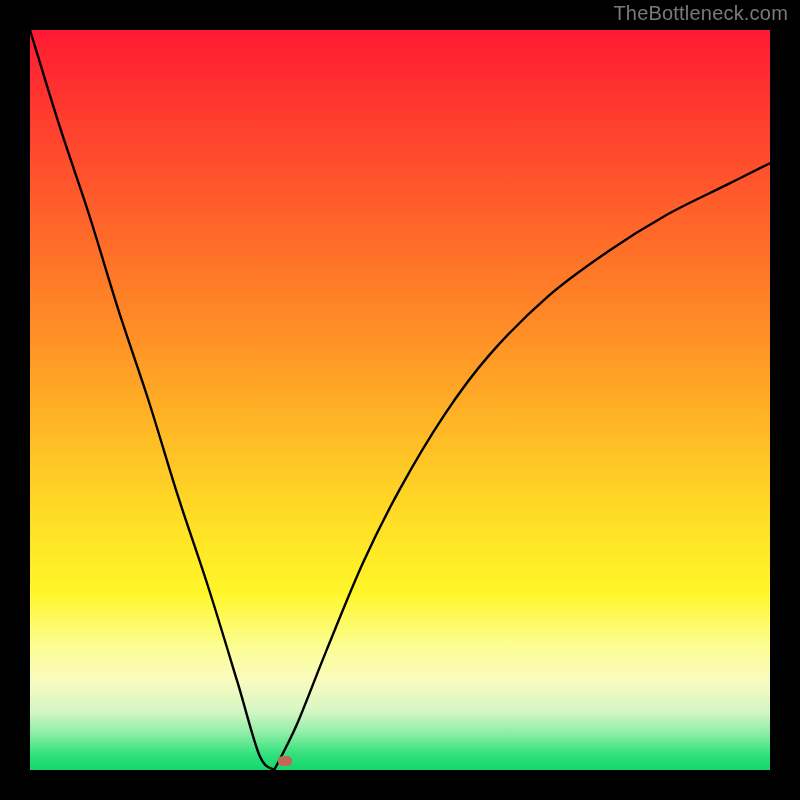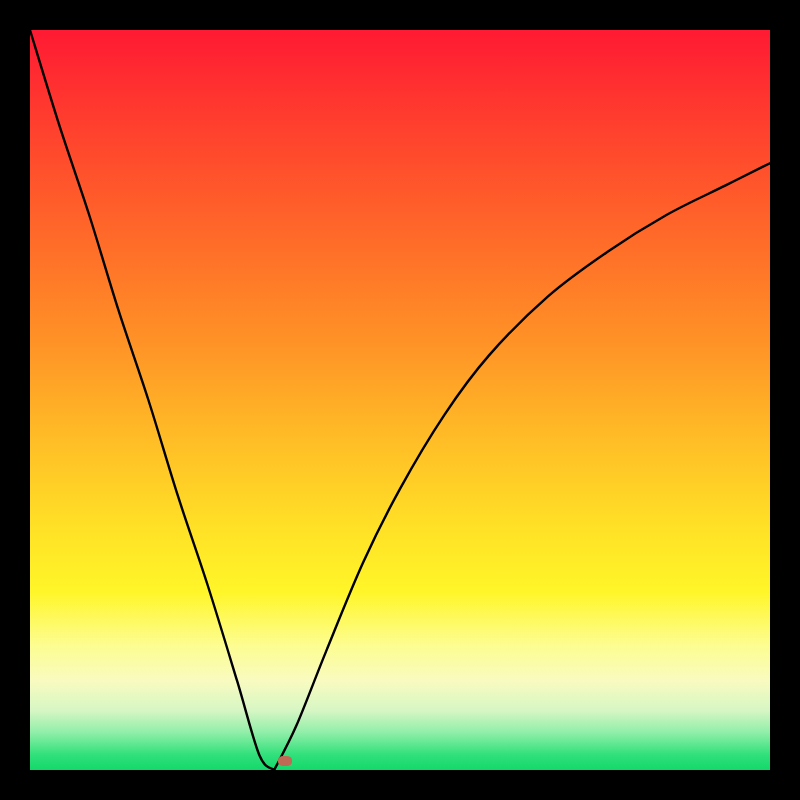--- a/index.html
+++ b/index.html
@@ -63,20 +63,21 @@
     border-radius: 5px / 4px;
     background: #c06a55;
     transform: translate(-50%, -50%);
   }
 </style>
 </head>
 <body>
 
 <div class="frame">
 
+  <div class="watermark">TheBottleneck.com</div>
 
   <div class="plot-area">
 
     <svg class="curve" viewBox="0 0 740 740" preserveAspectRatio="none">
       <path id="path-left" fill="none" stroke="#000" stroke-width="2.4" stroke-linecap="round" stroke-linejoin="round" d="M 0.00 0.00 C 4.93 16.03, 19.73 65.37, 29.60 96.20 C 39.47 127.03, 49.33 154.17, 59.20 185.00 C 69.07 215.83, 78.93 250.37, 88.80 281.20 C 98.67 312.03, 108.53 339.17, 118.40 370.00 C 128.27 400.83, 138.13 435.37, 148.00 466.20 C 157.87 497.03, 167.73 524.17, 177.60 555.00 C 187.47 585.83, 198.57 622.83, 207.20 651.20 C 215.83 679.57, 223.23 710.40, 229.40 725.20 C 235.57 740.00, 241.73 737.53, 244.20 740.00"></path>
       <path id="path-right" fill="none" stroke="#000" stroke-width="2.4" stroke-linecap="round" stroke-linejoin="round" d="M 244.20 740.00 C 247.90 732.60, 257.77 715.33, 266.40 695.60 C 275.03 675.87, 284.90 648.73, 296.00 621.60 C 307.10 594.47, 320.67 559.93, 333.00 532.80 C 345.33 505.67, 356.43 483.47, 370.00 458.80 C 383.57 434.13, 399.60 407.00, 414.40 384.80 C 429.20 362.60, 441.53 345.33, 458.80 325.60 C 476.07 305.87, 498.27 283.67, 518.00 266.40 C 537.73 249.13, 557.47 235.57, 577.20 222.00 C 596.93 208.43, 616.67 196.10, 636.40 185.00 C 656.13 173.90, 678.33 164.03, 695.60 155.40 C 712.87 146.77, 732.60 136.90, 740.00 133.20"></path>
     </svg>
 
     <div class="marker" id="marker" style="left: 255.3px; top: 731.12px; background: rgb(192, 106, 85);"></div>
 

